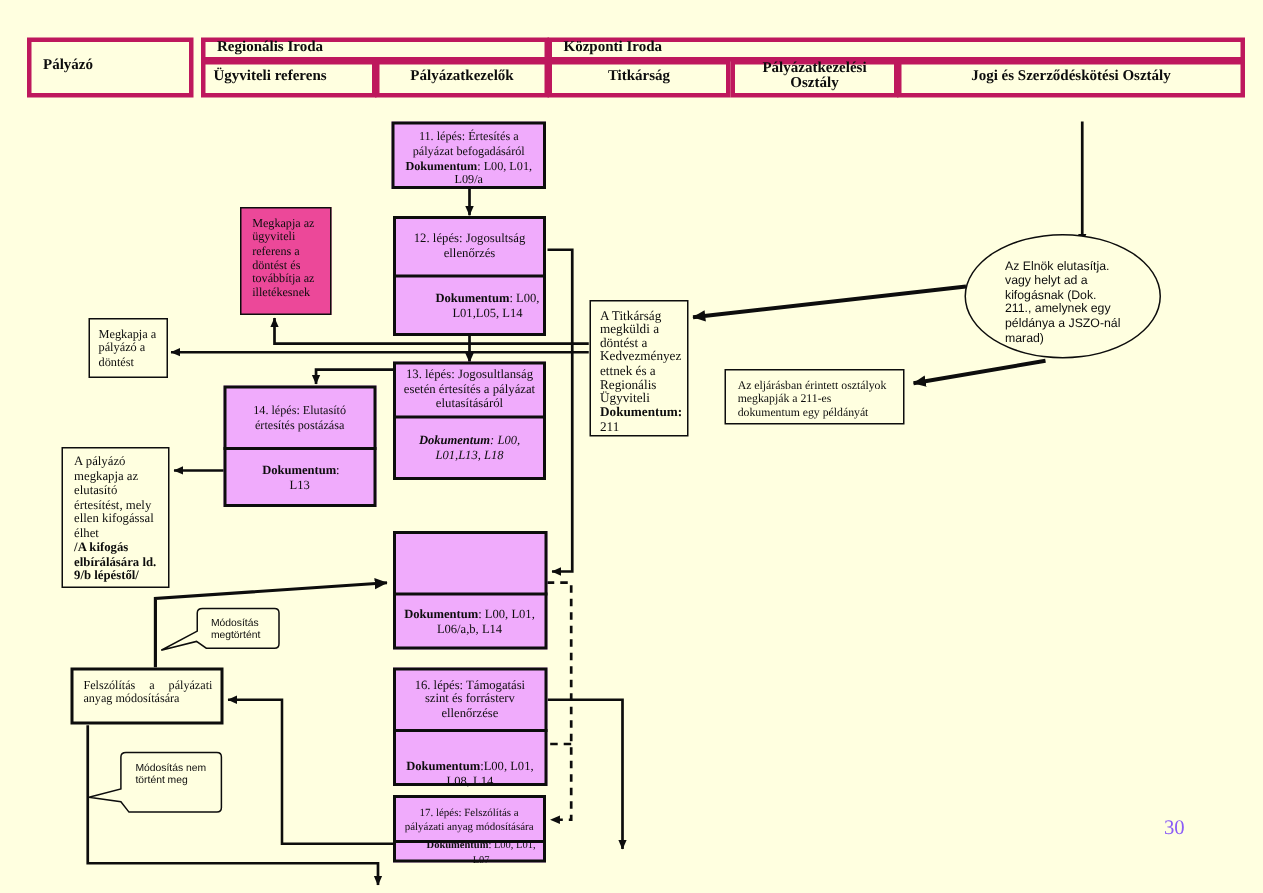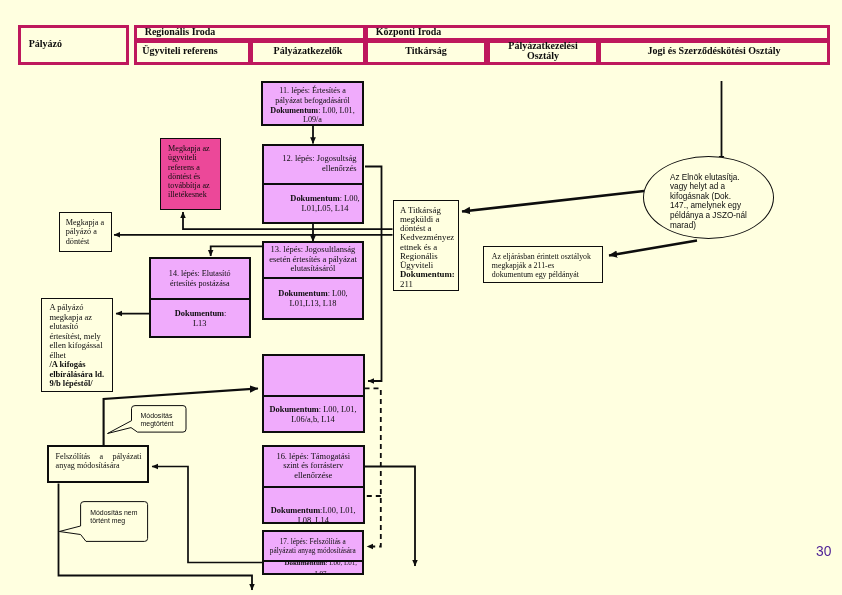--- a/index.html
+++ b/index.html
@@ -32,22 +32,22 @@
         background:#ffffe0;color:#0d0d0d;font-size:8px;line-height:1.32;
         display:flex;align-items:center;}
   .note.white{background:#ec4899;}
   .note .inner{width:100%;}
 
   .ell{position:absolute;box-sizing:border-box;border:1.1px solid #0d0d0d;
        border-radius:50%;background:#ffffe0;}
   .ell .inner{position:absolute;font-family:"Liberation Sans",sans-serif;
               font-size:8.2px;line-height:9.65px;color:#0d0d0d;}
 
-  #pageno{position:absolute;font-family:Liberation Sans, sans-serif;
-          font-size:13.8px;color:#4c1d95;margin-left:40px;}
+  #pageno{position:absolute;font-family:Liberation Serif, serif;
+          font-size:13.8px;color:#8b5cf6;}
   .bub-txt{position:absolute;font-family:"Liberation Sans",sans-serif;
            font-size:6.9px;line-height:8.6px;color:#0d0d0d;}
 </style>
 </head>
 <body>
 
 <div id="page">
 
   <div id="hdr">
     <div class="cell c-left" style="left:0;top:0;width:111px;height:40px;">
@@ -128,34 +128,34 @@
 
   <div class="box" style="left:261px;top:81px;width:103px;height:45px;">
     <div class="bx-t" style="top:0;height:45px;font-size:8.15px;line-height:9.6px;">
       <div><span>11. lépés: Értesítés a pályázat befogadásáról</span><br>
       <b>Dokumentum</b><span>: L00, L01, L09/a</span></div>
     </div>
   </div>
 
   <div class="box" style="left:262px;top:143.5px;width:102px;height:80.5px;">
     <div class="bx-sep" style="top:37.6px;"></div>
-    <div class="bx-t" style="top:0;height:37.6px;font-size:8.5px;line-height:9.9px;text-align:right;">
+    <div class="bx-t" style="top:0;height:37.6px;font-size:8.5px;line-height:9.9px;">
       <div>12. lépés: Jogosultság ellenőrzés</div>
     </div>
     <div class="bx-b" style="top:37.6px;height:41px;font-size:8.4px;line-height:9.9px;padding-left:24px;">
       <div><b>Dokumentum</b><span>: L00, L01,L05, L14</span></div>
     </div>
   </div>
 
   <div class="box" style="left:262px;top:240.5px;width:102px;height:79px;">
     <div class="bx-sep" style="top:34px;"></div>
     <div class="bx-t" style="top:0;height:34px;font-size:8.5px;line-height:9.7px;">
       <div style="width:89px;">13. lépés: Jogosultlanság esetén értesítés a pályázat elutasításáról</div>
     </div>
-    <div class="bx-b" style="top:34px;height:45px;font-size:8.4px;line-height:9.9px;">
+    <div class="bx-b" style="top:34px;height:45px;font-size:8.4px;line-height:9.9px;font-style:italic;">
       <div><b>Dokumentum</b><span>: L00, L01,L13, L18</span></div>
     </div>
   </div>
 
   <div class="box" style="left:149px;top:257px;width:101.5px;height:81px;">
     <div class="bx-sep" style="top:39.3px;"></div>
     <div class="bx-t" style="top:0;height:39.3px;font-size:8.1px;line-height:9.7px;">
       <div>14. lépés: Elutasító értesítés postázása</div>
     </div>
     <div class="bx-b" style="top:39.3px;height:41.7px;font-size:8.4px;line-height:9.9px;">
@@ -220,21 +220,21 @@
       <b>Dokumentum:</b><span> 211</span>
     </div>
   </div>
 
   <div class="note" style="left:482.5px;top:246px;width:120.5px;height:36.5px;padding:4.5px 0 0 8.3px;align-items:flex-start;
               font-size:7.85px;line-height:9.2px;">
     <div class="inner" style="width:101px;">Az eljárásban érintett osztályok megkapják a 211-es dokumentum egy példányát</div>
   </div>
 
   <div class="ell" style="left:642.5px;top:156px;width:131px;height:83px;">
-    <div class="inner" style="left:26.5px;top:15.5px;width:79px;">Az Elnök elutasítja. vagy helyt ad a kifogásnak (Dok. 147., amelynek egy példánya a JSZO-nál marad)</div>
+    <div class="inner" style="left:26.5px;top:15.5px;width:79px;">Az Elnök elutasítja. vagy helyt ad a kifogásnak (Dok. 211., amelynek egy példánya a JSZO-nál marad)</div>
   </div>
 
   <div class="bub-txt" style="left:140.6px;top:411.5px;width:36px;">Módosítás megtörtént</div>
   <div class="bub-txt" style="left:90.3px;top:508.5px;width:50px;">Módosítás nem történt meg</div>
 
   <div id="pageno" style="left:776px;top:544px;">30</div>
 
 </div>
 
 </body></html>

